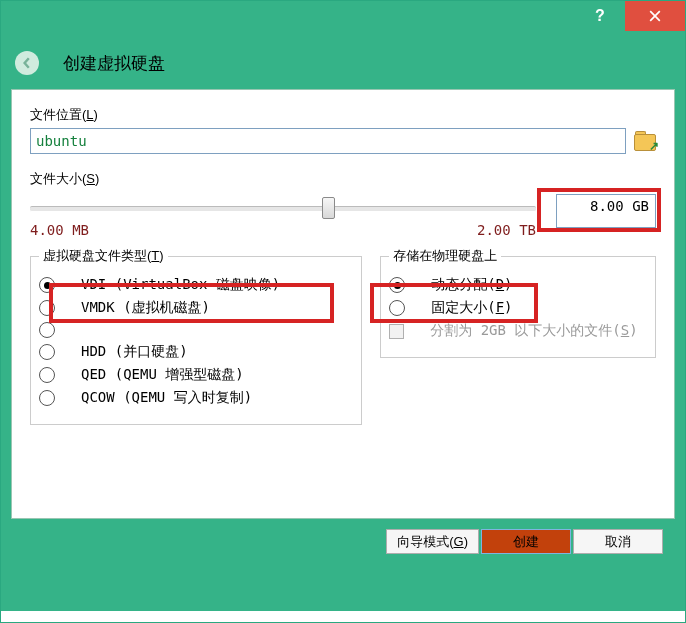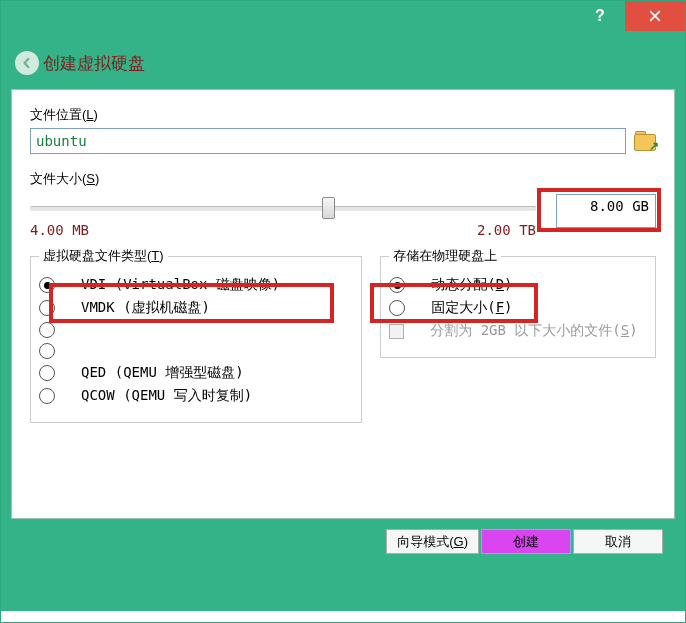--- a/index.html
+++ b/index.html
@@ -3,21 +3,21 @@
 <meta charset="utf-8">
 <style>
 html,body{margin:0;padding:0;font-family:"Segoe UI","Microsoft YaHei",sans-serif;font-size:13px;color:#000;background:#fff}
 .wrapper{position:relative;width:686px;height:623px;border:1px solid #2aa880;box-sizing:border-box}
 .titlebar{height:30px;background:#35b388;display:flex;justify-content:flex-end;align-items:stretch}
 .tbtn{width:50px;display:flex;align-items:center;justify-content:center;color:#fff;font-size:16px;cursor:pointer}
 .tbtn.help{font-weight:bold}
 .tbtn.close{background:#e04f3f;width:60px}
 .tbtn.close svg{width:12px;height:12px}
 .greenarea{height:580px;background:#35b388;padding:10px;box-sizing:border-box}
-.header{display:flex;align-items:center;gap:4px;padding:10px 4px 14px 4px;color:#7f1d1d;font-size:17px}
+.header{display:flex;align-items:center;gap:24px;padding:10px 4px 14px 4px;color:#000000;font-size:17px}
 .backcircle{width:24px;height:24px;border-radius:50%;background:#d0ebde;display:flex;align-items:center;justify-content:center;color:#5fa583}
 .panel{background:#fff;border:1px solid #99c6b2;padding:16px 18px 4px 18px;box-sizing:border-box;height:430px;position:relative}
 .section-label{margin:0 0 4px 0}
 .und{text-decoration:underline}
 .filerow{display:flex;align-items:center;gap:8px;margin-bottom:16px}
 .fileinput{flex:1;height:22px;border:1px solid #7ea0c0;padding:1px 5px;font-family:"SimSun",monospace;font-size:14px;color:#15803d;outline:none}
 .folder{width:22px;height:20px;position:relative}
 .folder .body{position:absolute;inset:3px 0 0 0;background:#f4c657;border:1px solid #b9903a;border-radius:2px}
 .folder .tab{position:absolute;top:0;left:1px;width:9px;height:5px;background:#f4c657;border:1px solid #b9903a;border-bottom:none;border-radius:2px 2px 0 0}
 .folder .arrow{position:absolute;right:-3px;bottom:-2px;color:#2a8a3c;font-size:12px;font-weight:bold}
@@ -33,21 +33,21 @@
 .legend{position:absolute;top:-10px;left:8px;background:#fff;padding:0 4px;font-size:13px}
 .radio-row,.check-row{display:flex;align-items:center;gap:26px;font-family:"SimSun",monospace;font-size:14px;margin:5px 0;cursor:pointer}
 .radio{width:14px;height:14px;border:1px solid #555;border-radius:50%;display:inline-flex;align-items:center;justify-content:center;flex:none}
 .radio.checked::after{content:"";width:7px;height:7px;border-radius:50%;background:#000}
 .checkbox{width:13px;height:13px;border:1px solid #b0b0b0;background:#f2f2f2;flex:none}
 .disabled{color:#9a9a9a}
 .red-frame-1{position:absolute;border:4px solid #d62323;pointer-events:none;left:37px;top:193px;width:277px;height:32px}
 .red-frame-2{position:absolute;border:4px solid #d62323;pointer-events:none;left:358px;top:193px;width:160px;height:32px}
 .bottombar{display:flex;justify-content:flex-end;gap:2px;padding:10px 12px 0 0}
 .btn{min-width:90px;height:25px;background:#f6f6f6;border:1px solid #adadad;font-size:13px;font-family:"Microsoft YaHei",sans-serif;cursor:pointer;padding:0 10px}
-.btn.primary{border:1px solid #7eb4e0;background:#d946ef}
+.btn.primary{border:1px solid #7eb4e0;background:#c2410c}
 </style>
 </head>
 <body>
 
 <div class="wrapper">
   <div class="titlebar">
     <div class="tbtn help">
         <span>?</span>
       </div>
     <div class="tbtn close">
@@ -101,20 +101,21 @@
               </div>
               <div class="radio-row">
                 <span class="radio"></span>
                 <span>VMDK (虚拟机磁盘)</span>
               </div>
               <div class="radio-row">
                 <span class="radio"></span>
               </div>
               <div class="radio-row">
                 <span class="radio"></span>
+                <span>HDD (并口硬盘)</span>
               </div>
               <div class="radio-row">
                 <span class="radio"></span>
                 <span>QED (QEMU 增强型磁盘)</span>
               </div>
               <div class="radio-row">
                 <span class="radio"></span>
                 <span>QCOW (QEMU 写入时复制)</span>
               </div>
             </div>

